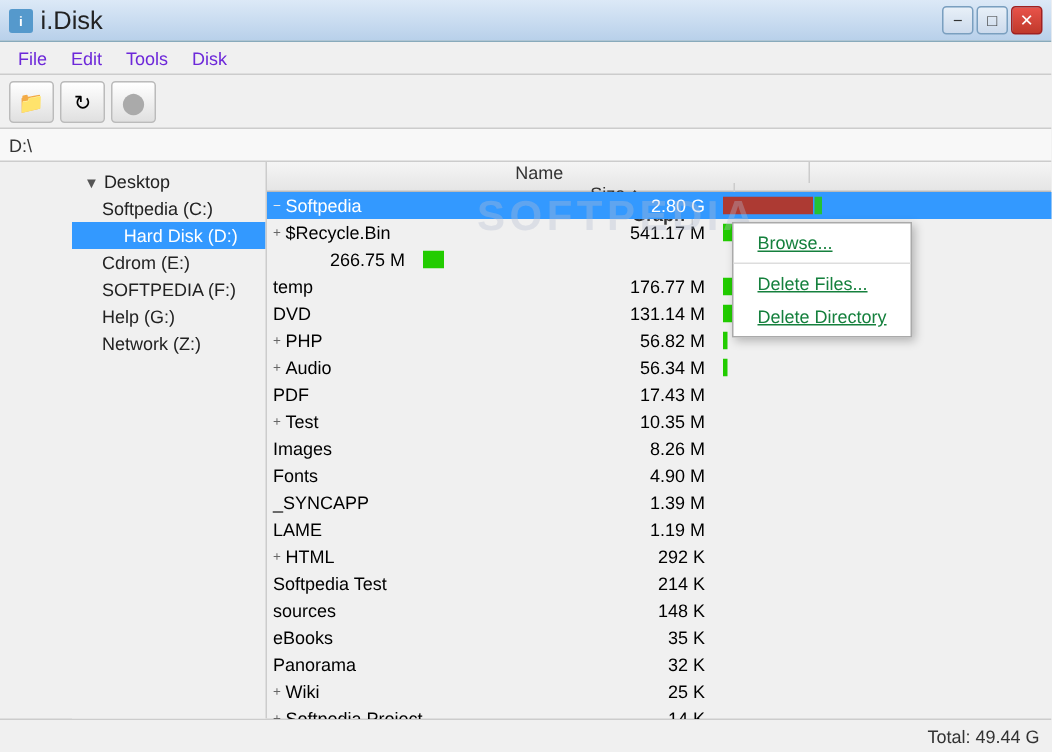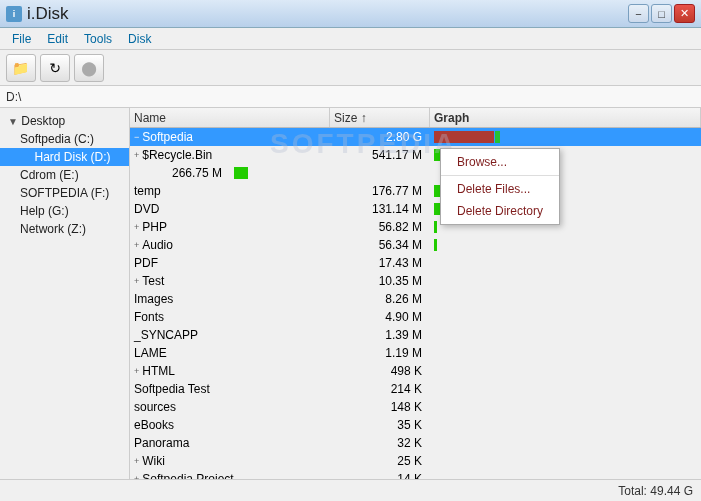--- a/index.html
+++ b/index.html
@@ -29,21 +29,21 @@
 
     
     .menu-bar {
       background: #f0f0f0;
       height: 22px;
       display: flex;
       align-items: center;
       padding: 0 4px;
       border-bottom: 1px solid #ccc;
     }
-    .menu-item { padding: 2px 8px; cursor: pointer; color: #0369a1; }
+    .menu-item { padding: 2px 8px; cursor: pointer; color: #6d28d9; }
 
     
     .toolbar {
       background: #f0f0f0;
       height: 36px;
       display: flex;
       align-items: center;
       padding: 0 6px;
       gap: 4px;
       border-bottom: 1px solid #ccc;
@@ -63,20 +63,21 @@
       padding: 0 6px;
       border-bottom: 1px solid #ccc;
       font-size: 12px;
       color: #333;
     }
 
     
     .main-area {
       display: flex;
       height: calc(501px - 28px - 22px - 36px - 22px - 22px);
+      margin-left: 48px;
       
     }
 
     
     .sidebar {
       width: 130px;
       background: #f0f0f0;
       border-right: 1px solid #ccc;
       overflow-y: auto;
       padding: 4px 0;
@@ -98,20 +99,21 @@
       flex-direction: column;
       overflow: hidden;
       position: relative;
     }
     .file-list-header {
       display: flex;
       background: linear-gradient(to bottom, #f5f5f5, #e5e5e5);
       border-bottom: 1px solid #bbb;
       height: 20px;
       align-items: center;
+      flex-direction: column;
     }
     .col-header {
       padding: 0 4px;
       color: #333;
       border-right: 1px solid #ccc;
       height: 100%;
       display: flex;
       align-items: center;
       cursor: pointer;
       user-select: none;
@@ -169,22 +171,23 @@
       background: white;
       border: 1px solid #aaa;
       box-shadow: 2px 2px 6px rgba(0,0,0,0.25);
       z-index: 100;
       min-width: 120px;
       padding: 2px 0;
     }
     .context-menu-item {
       padding: 4px 16px;
       cursor: pointer;
-      color: #7f1d1d;
+      color: #15803d;
       white-space: nowrap;
+      text-decoration: underline;
     }
     .context-menu-separator { border-top: 1px solid #ddd; margin: 2px 0; }
 
     
     .watermark {
       position: absolute;
       top: 20px;
       left: 140px;
       right: 14px;
       font-size: 28px;
@@ -362,21 +365,21 @@
               <span>LAME</span>
             </div>
             <div class="file-cell cell-size">1.19 M</div>
             <div class="file-cell cell-graph"></div>
           </div>
           <div class="file-row">
             <div class="file-cell cell-name">
               <span class="expand-icon">+</span>
               <span>HTML</span>
             </div>
-            <div class="file-cell cell-size">498 K</div>
+            <div class="file-cell cell-size">292 K</div>
             <div class="file-cell cell-graph"></div>
           </div>
           <div class="file-row">
             <div class="file-cell cell-name">
               <span>Softpedia Test</span>
             </div>
             <div class="file-cell cell-size">214 K</div>
             <div class="file-cell cell-graph"></div>
           </div>
           <div class="file-row">

